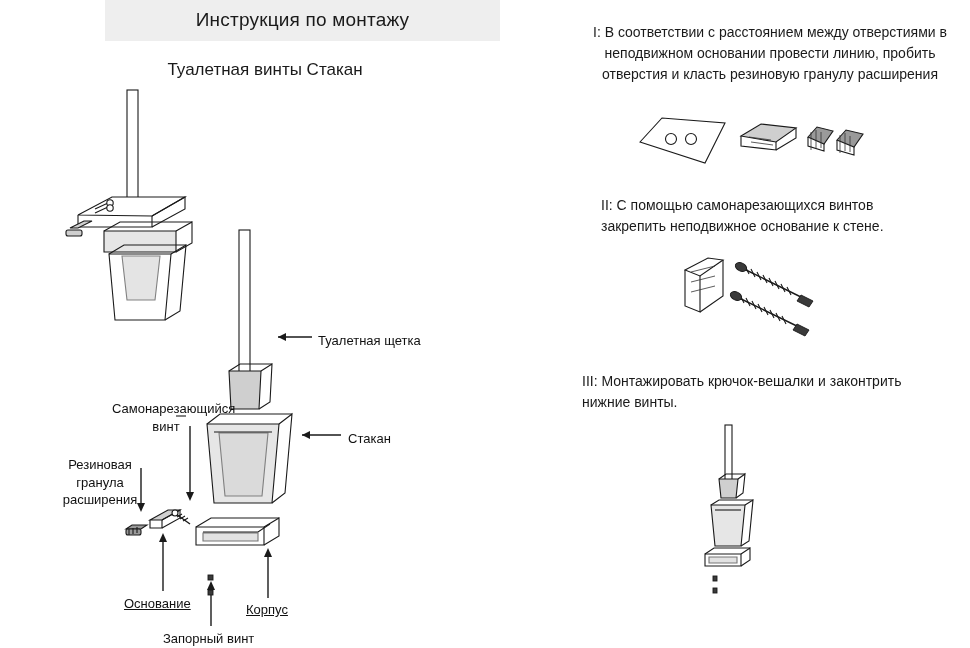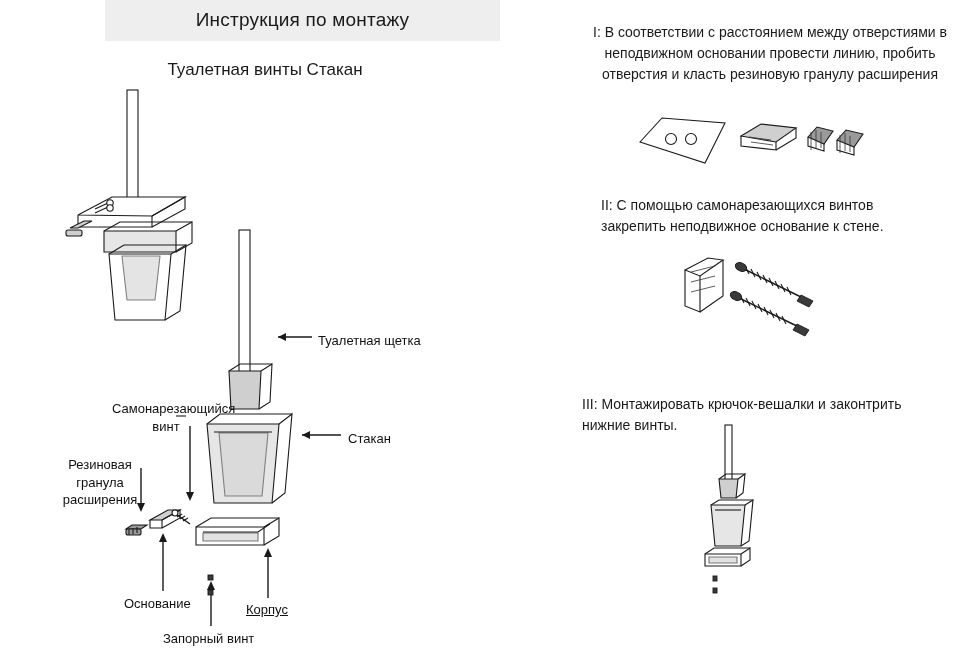--- a/index.html
+++ b/index.html
@@ -48,34 +48,34 @@
 
   
   .step-text {
     position: absolute;
     font-size: 14px;
     line-height: 1.5;
     color: #1a1a1a;
   }
   #step1 { left: 572px; top: 22px; width: 396px; text-align: center; }
   #step2 { left: 582px; top: 195px; width: 330px; text-align: left; margin-left: 19px; }
-  #step3 { left: 582px; top: 394px; width: 330px; text-align: left; }
+  #step3 { left: 582px; top: 371px; width: 330px; text-align: left; }
 
   
   .lbl {
     position: absolute;
     font-size: 13px;
     line-height: 1.35;
     color: #111;
   }
   #lbl-brush      { left: 318px; top: 332px; }
   #lbl-cup        { left: 348px; top: 430px; }
   #lbl-screw      { left: 112px; top: 400px; width: 108px; text-align: center; }
   #lbl-granule    { left: 48px;  top: 436px; width: 104px; text-align: center; margin-top: 20px; }
-  #lbl-base       { left: 124px; top: 595px; }
+  #lbl-base       { left: 124px; top: 595px; text-decoration: underline; }
   #lbl-body       { left: 246px; top: 601px; text-decoration: underline; }
   #lbl-lockscrew  { left: 163px; top: 630px; }
 
   svg { display: block; }
   .dwg { position: absolute; left: 0; top: 0; }
 
   .ln  { fill: none; stroke: #1a1a1a; stroke-width: 1.1; }
   .ln2 { fill: none; stroke: #1a1a1a; stroke-width: 1.4; }
   .thin{ fill: none; stroke: #333; stroke-width: .8; }
   .fillw { fill: #ffffff; stroke: #1a1a1a; stroke-width: 1.1; }

